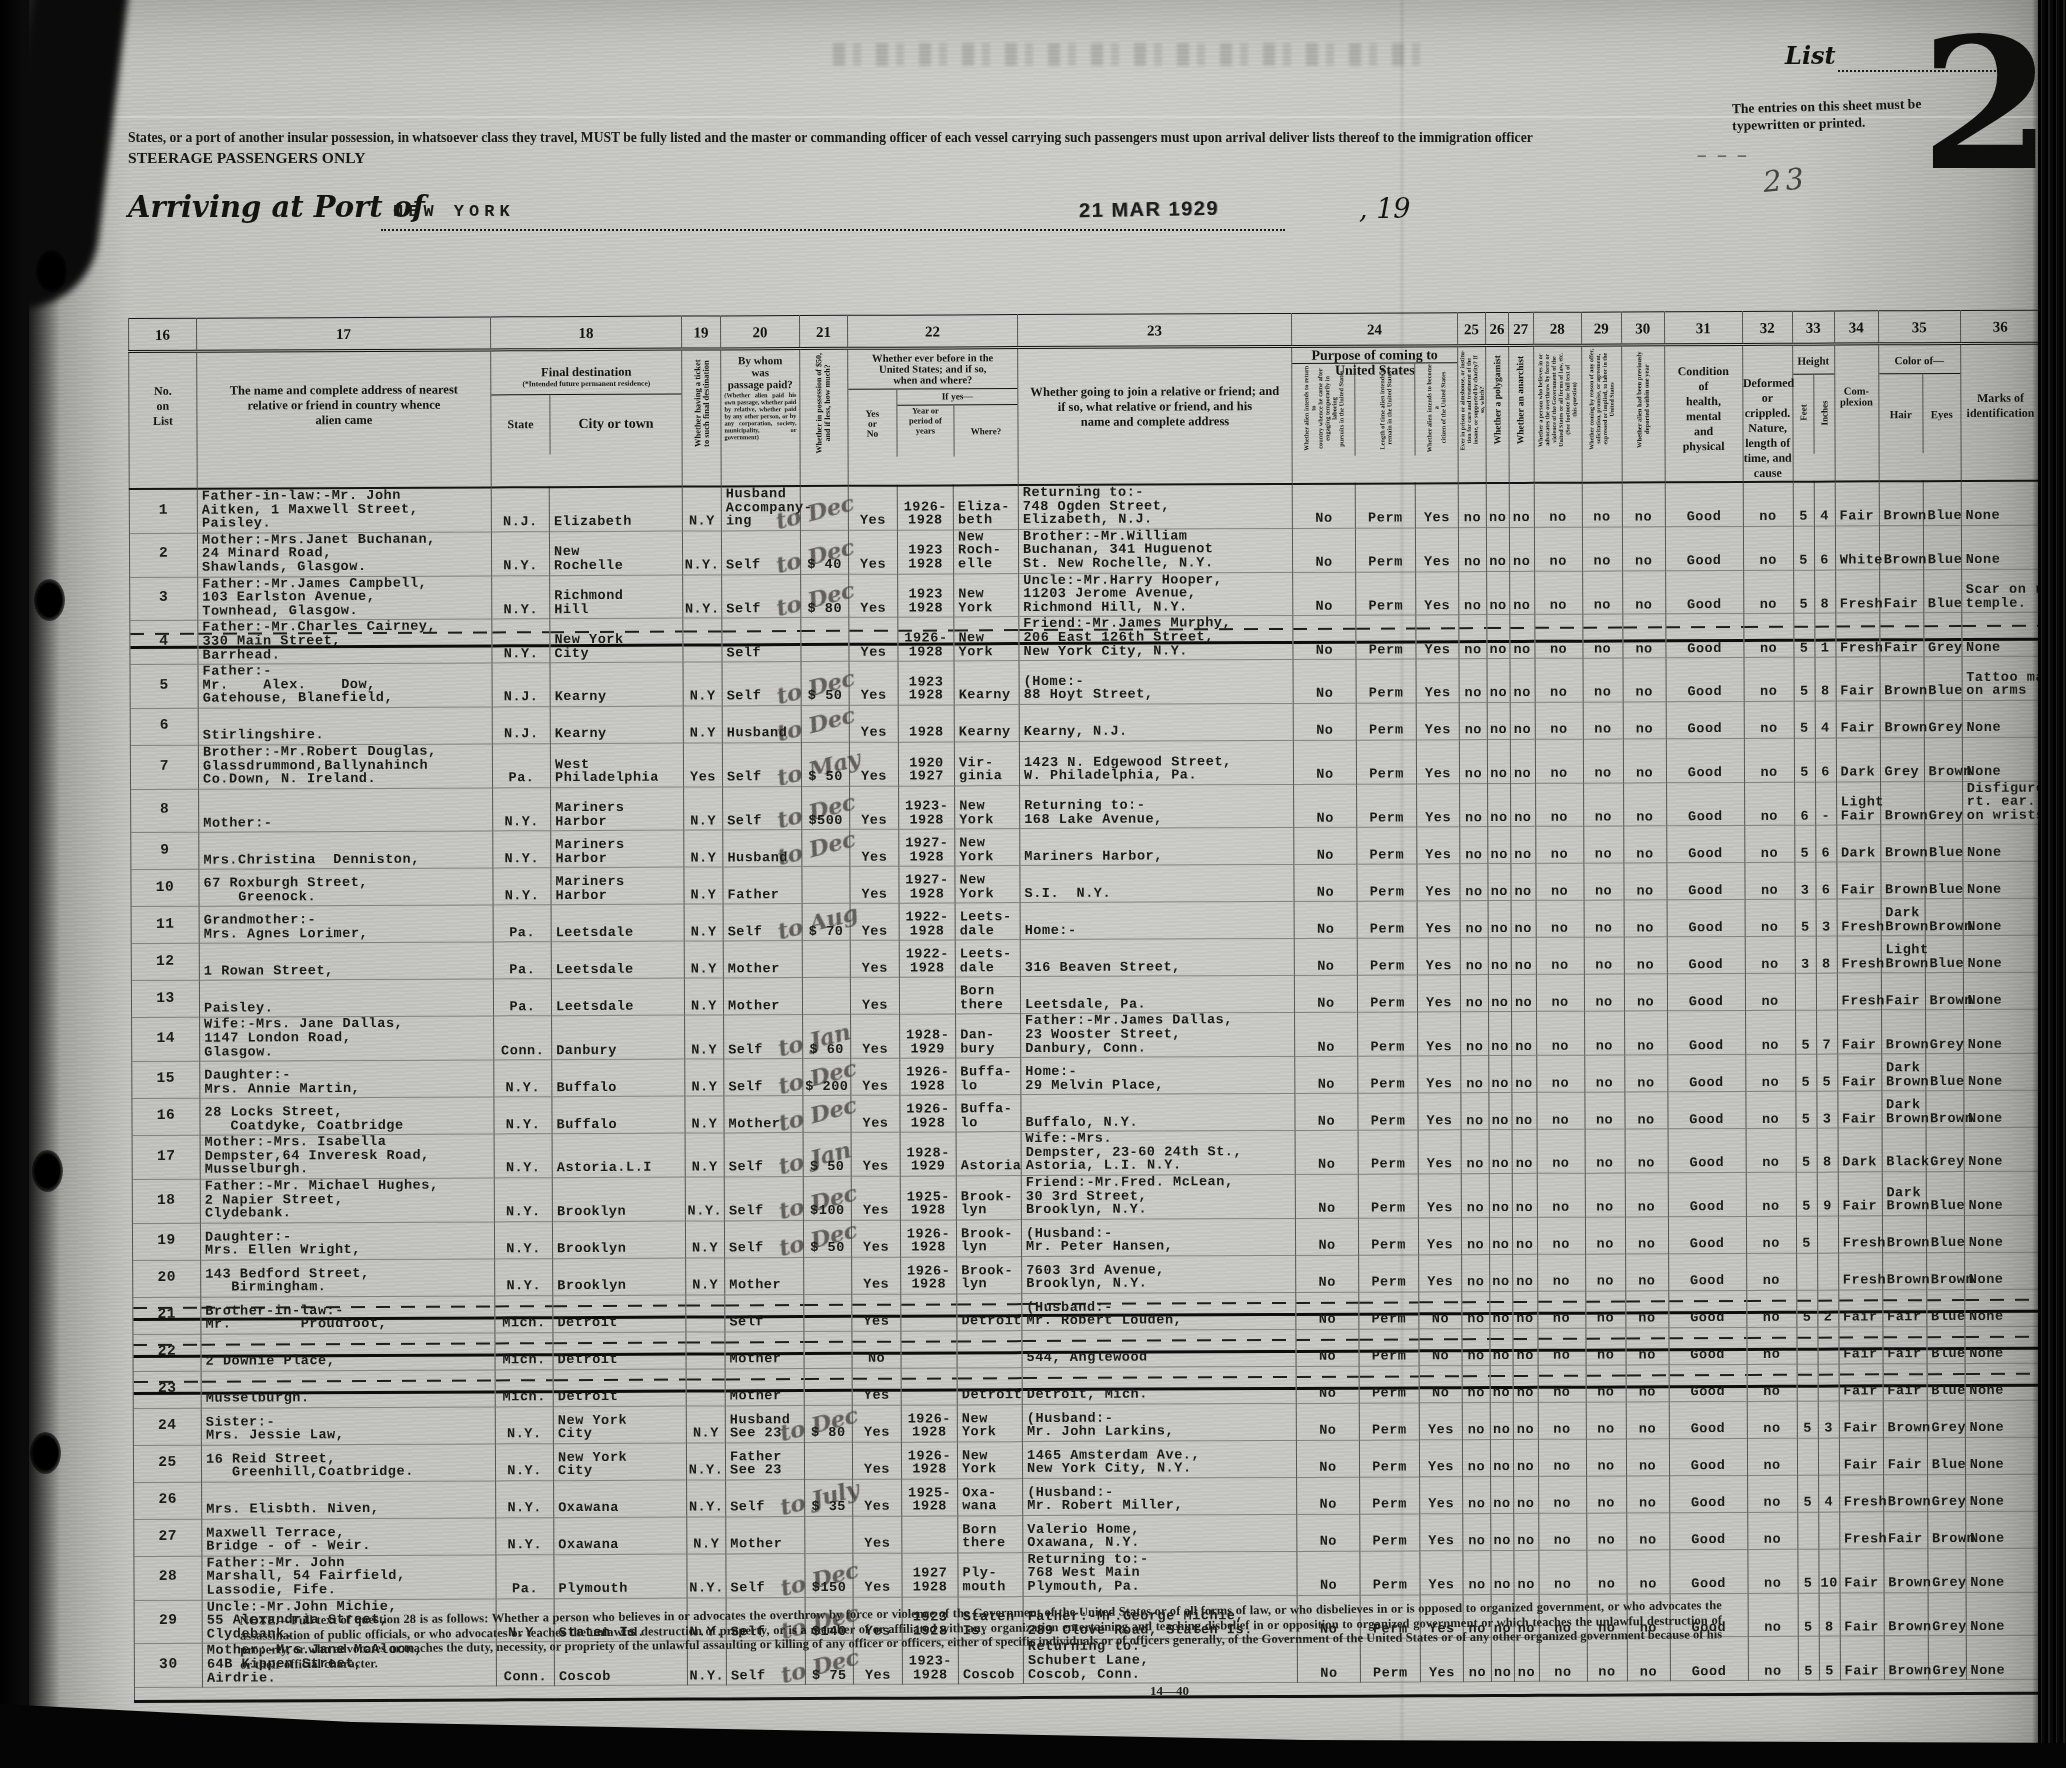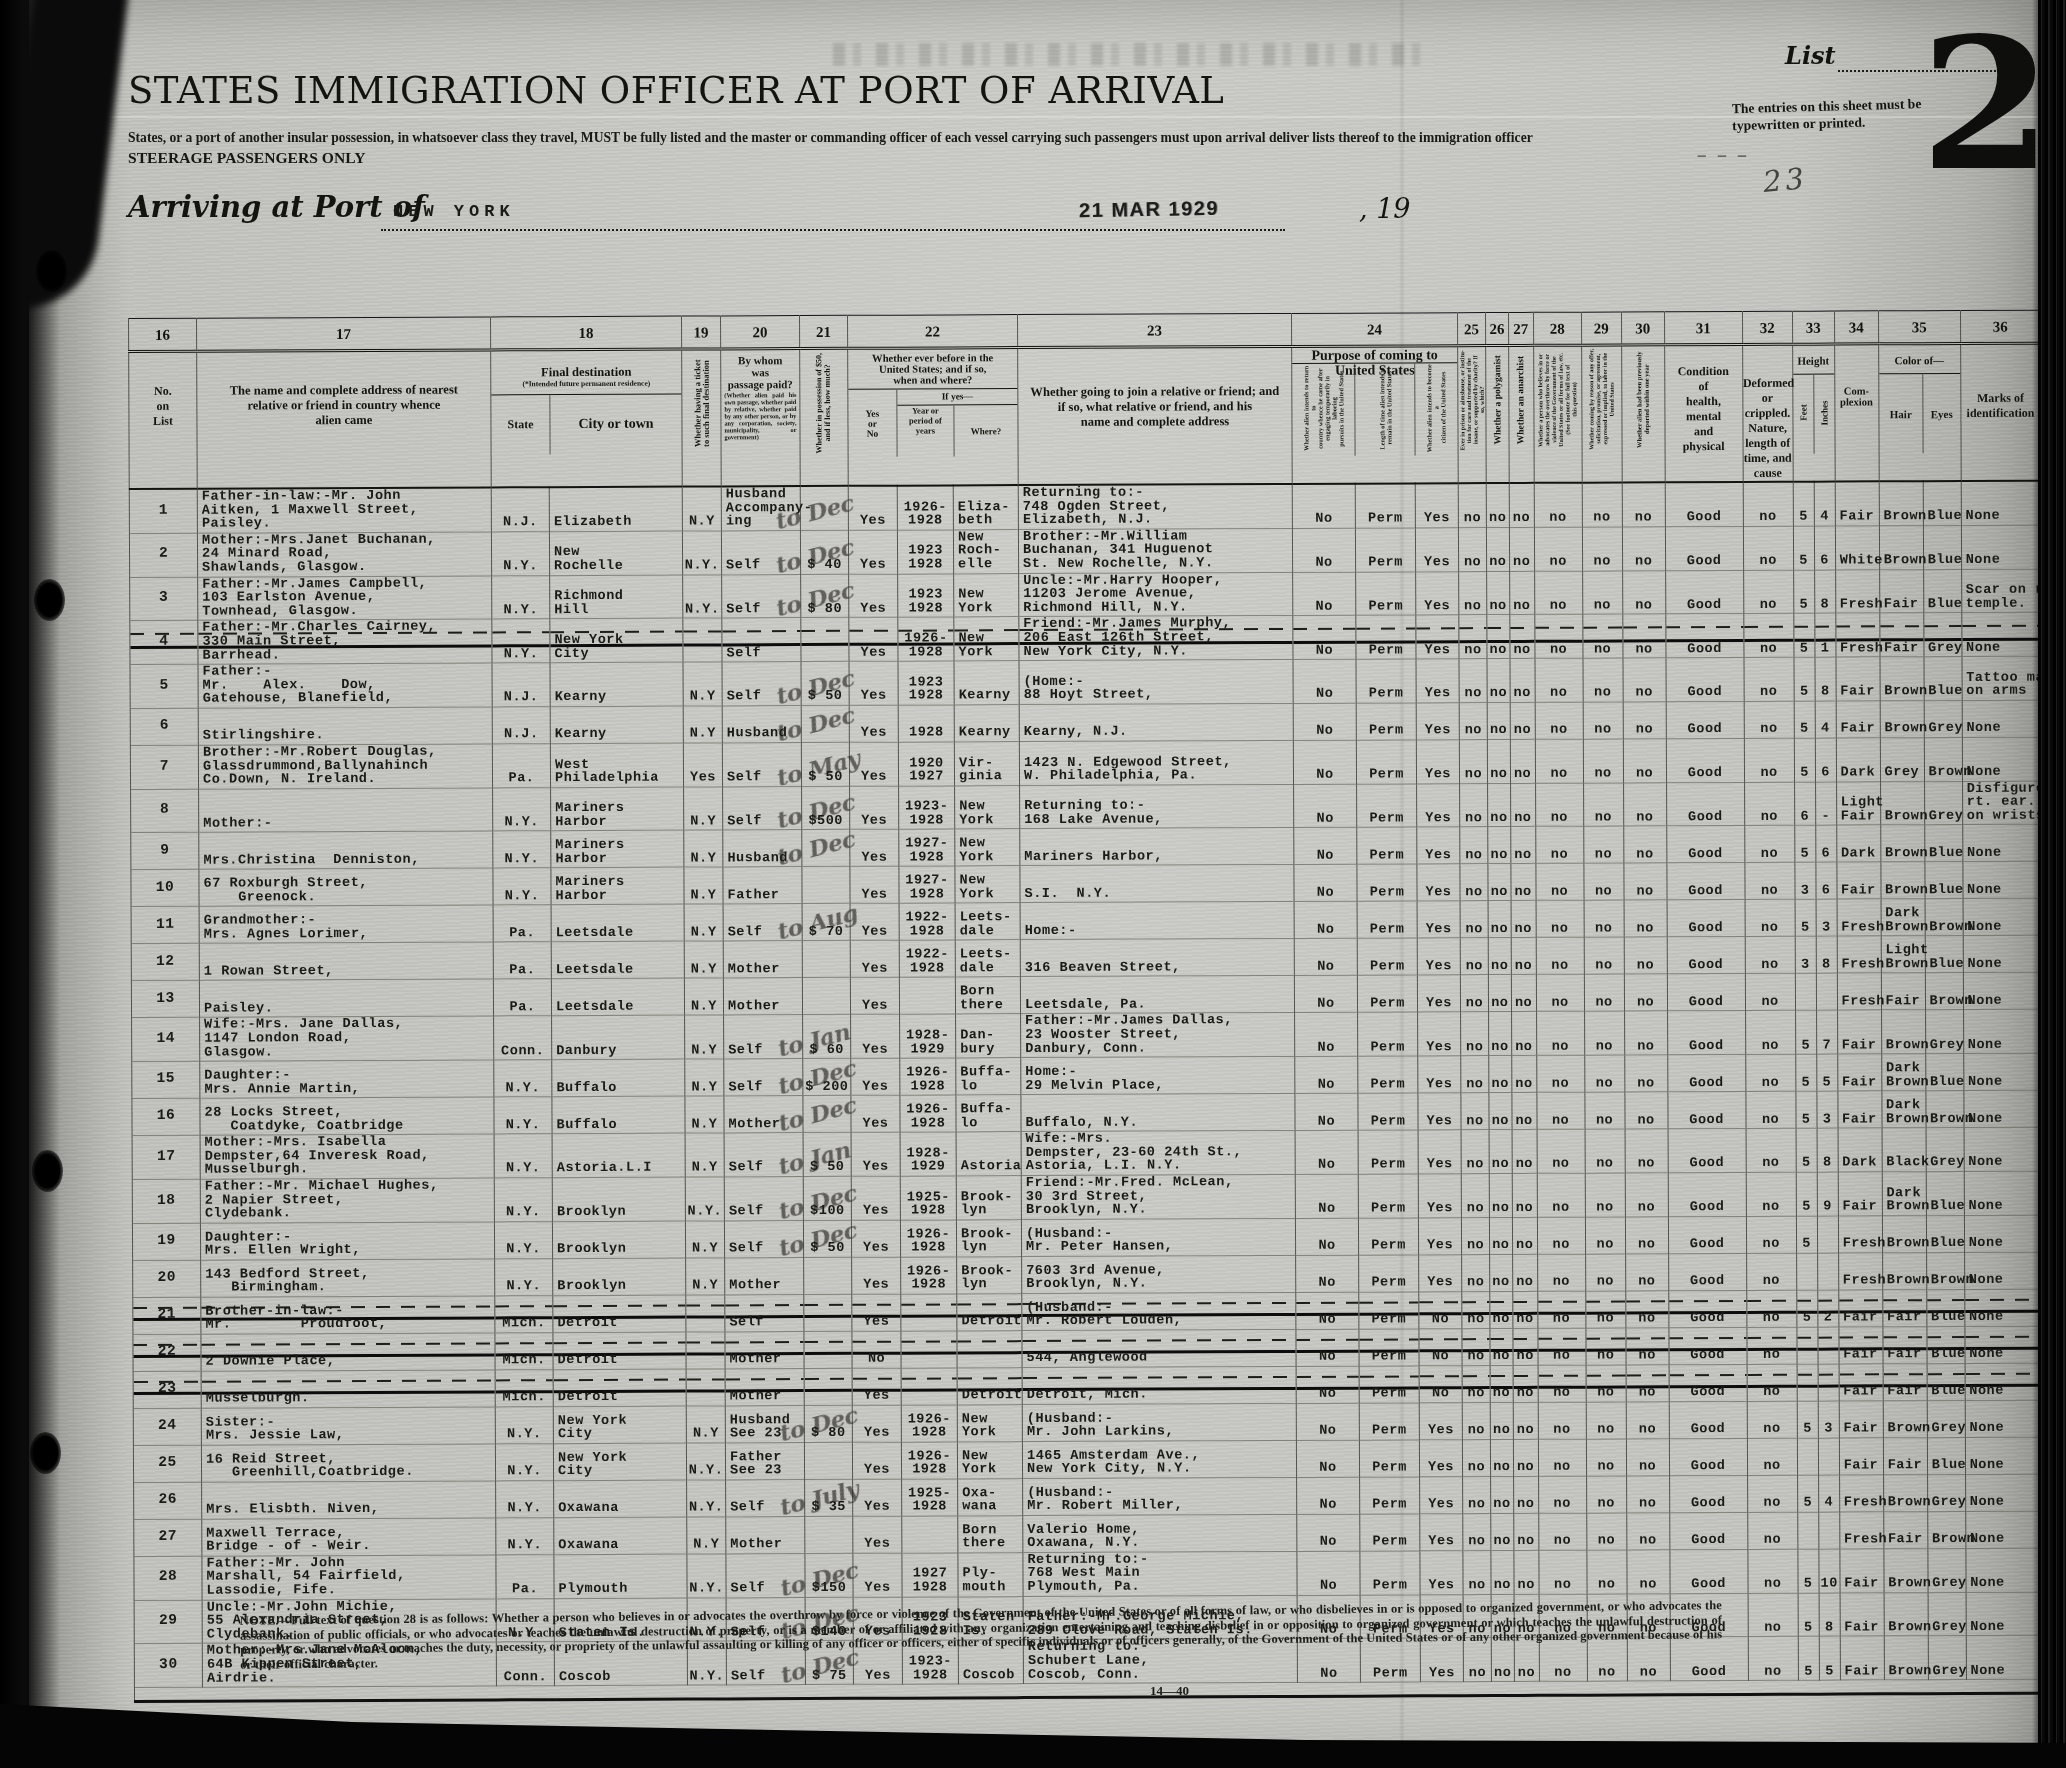--- a/index.html
+++ b/index.html
@@ -82,21 +82,20 @@
 </style>
 </head>
 <body>
 
 <div class="stage">
   <div class="paper">
     <div class="fold"></div>
     <div class="scratch"></div>
     <div class="ghost"></div>
 
-    <div class="title">STATES IMMIGRATION OFFICER AT PORT OF ARRIVAL</div>
     <div class="subtitle">States, or a port of another insular possession, in whatsoever class they travel, MUST be fully listed and the master or commanding officer of each vessel carrying such passengers must upon arrival deliver lists thereof to the immigration officer</div>
     <div class="steerage">STEERAGE PASSENGERS ONLY</div>
     <div class="arriving">Arriving at Port of</div>
     <div class="port">NEW YORK</div>
     <div class="dotline"></div>
     <div class="stamp">21 MAR 1929</div>
     <div class="year19">, 19</div>
     <div class="list-label">List</div>
     <div class="list-line"></div>
     <div class="entries">The entries on this sheet must be typewritten or printed.</div>

